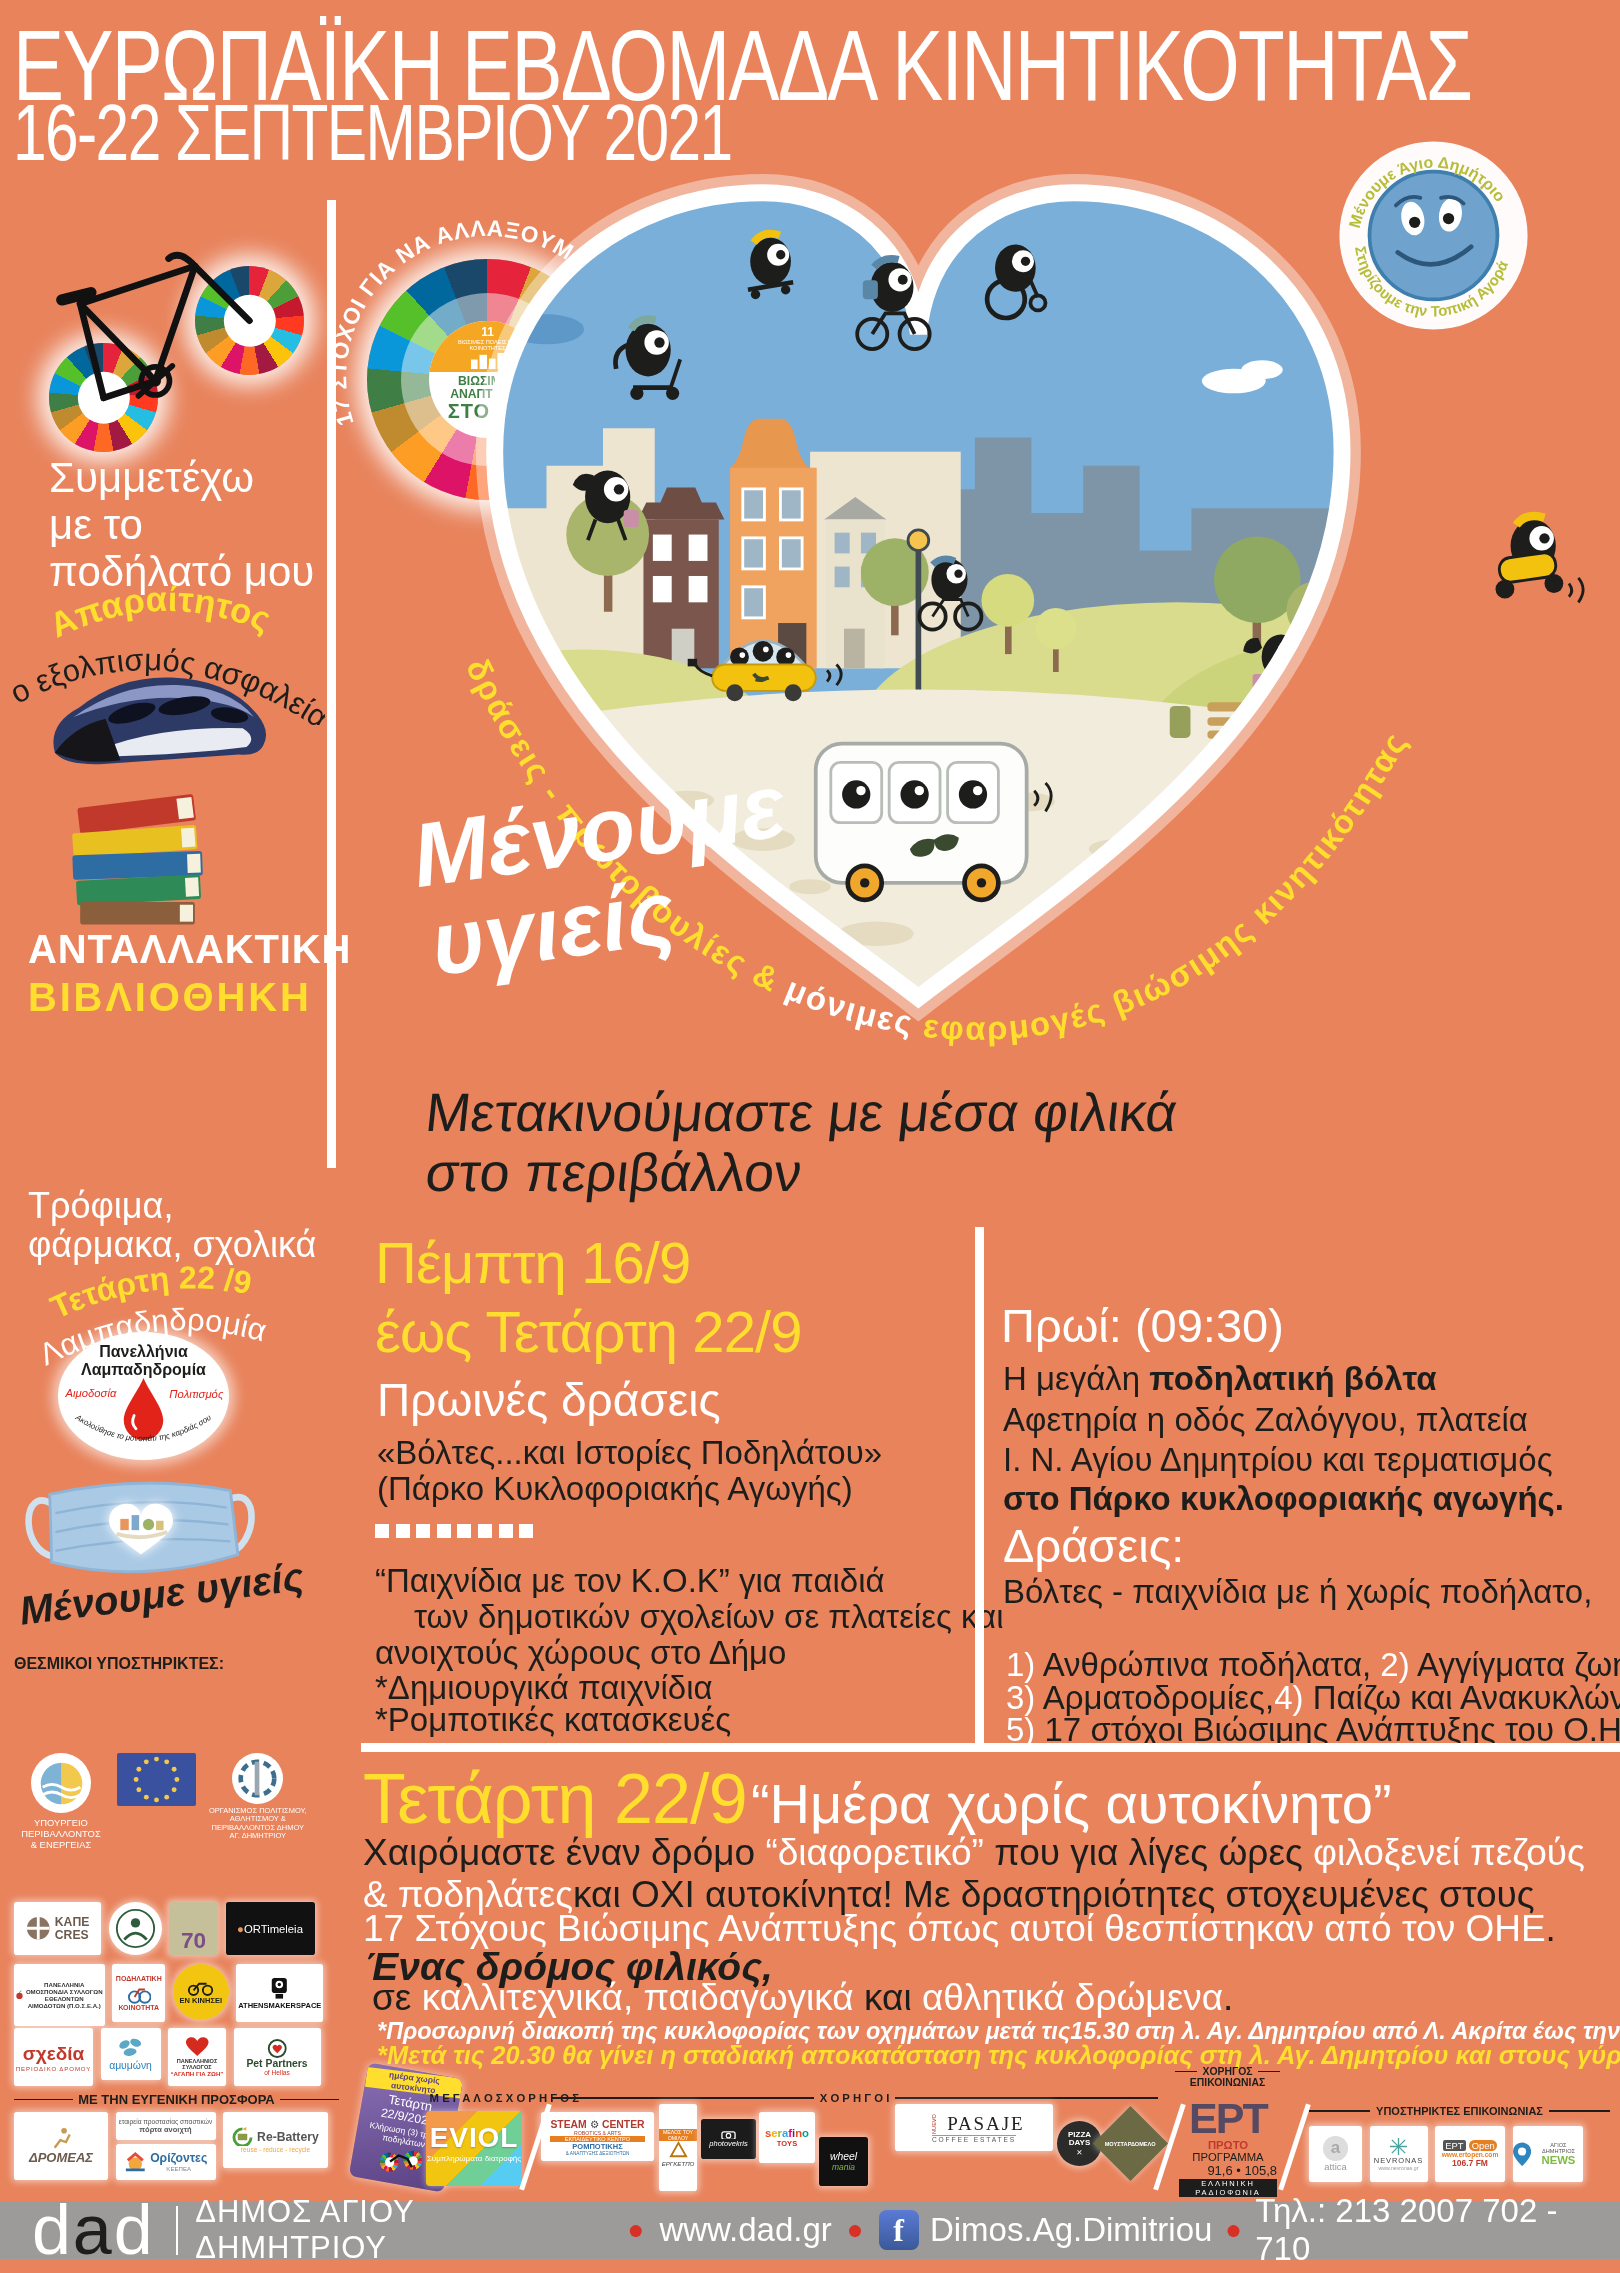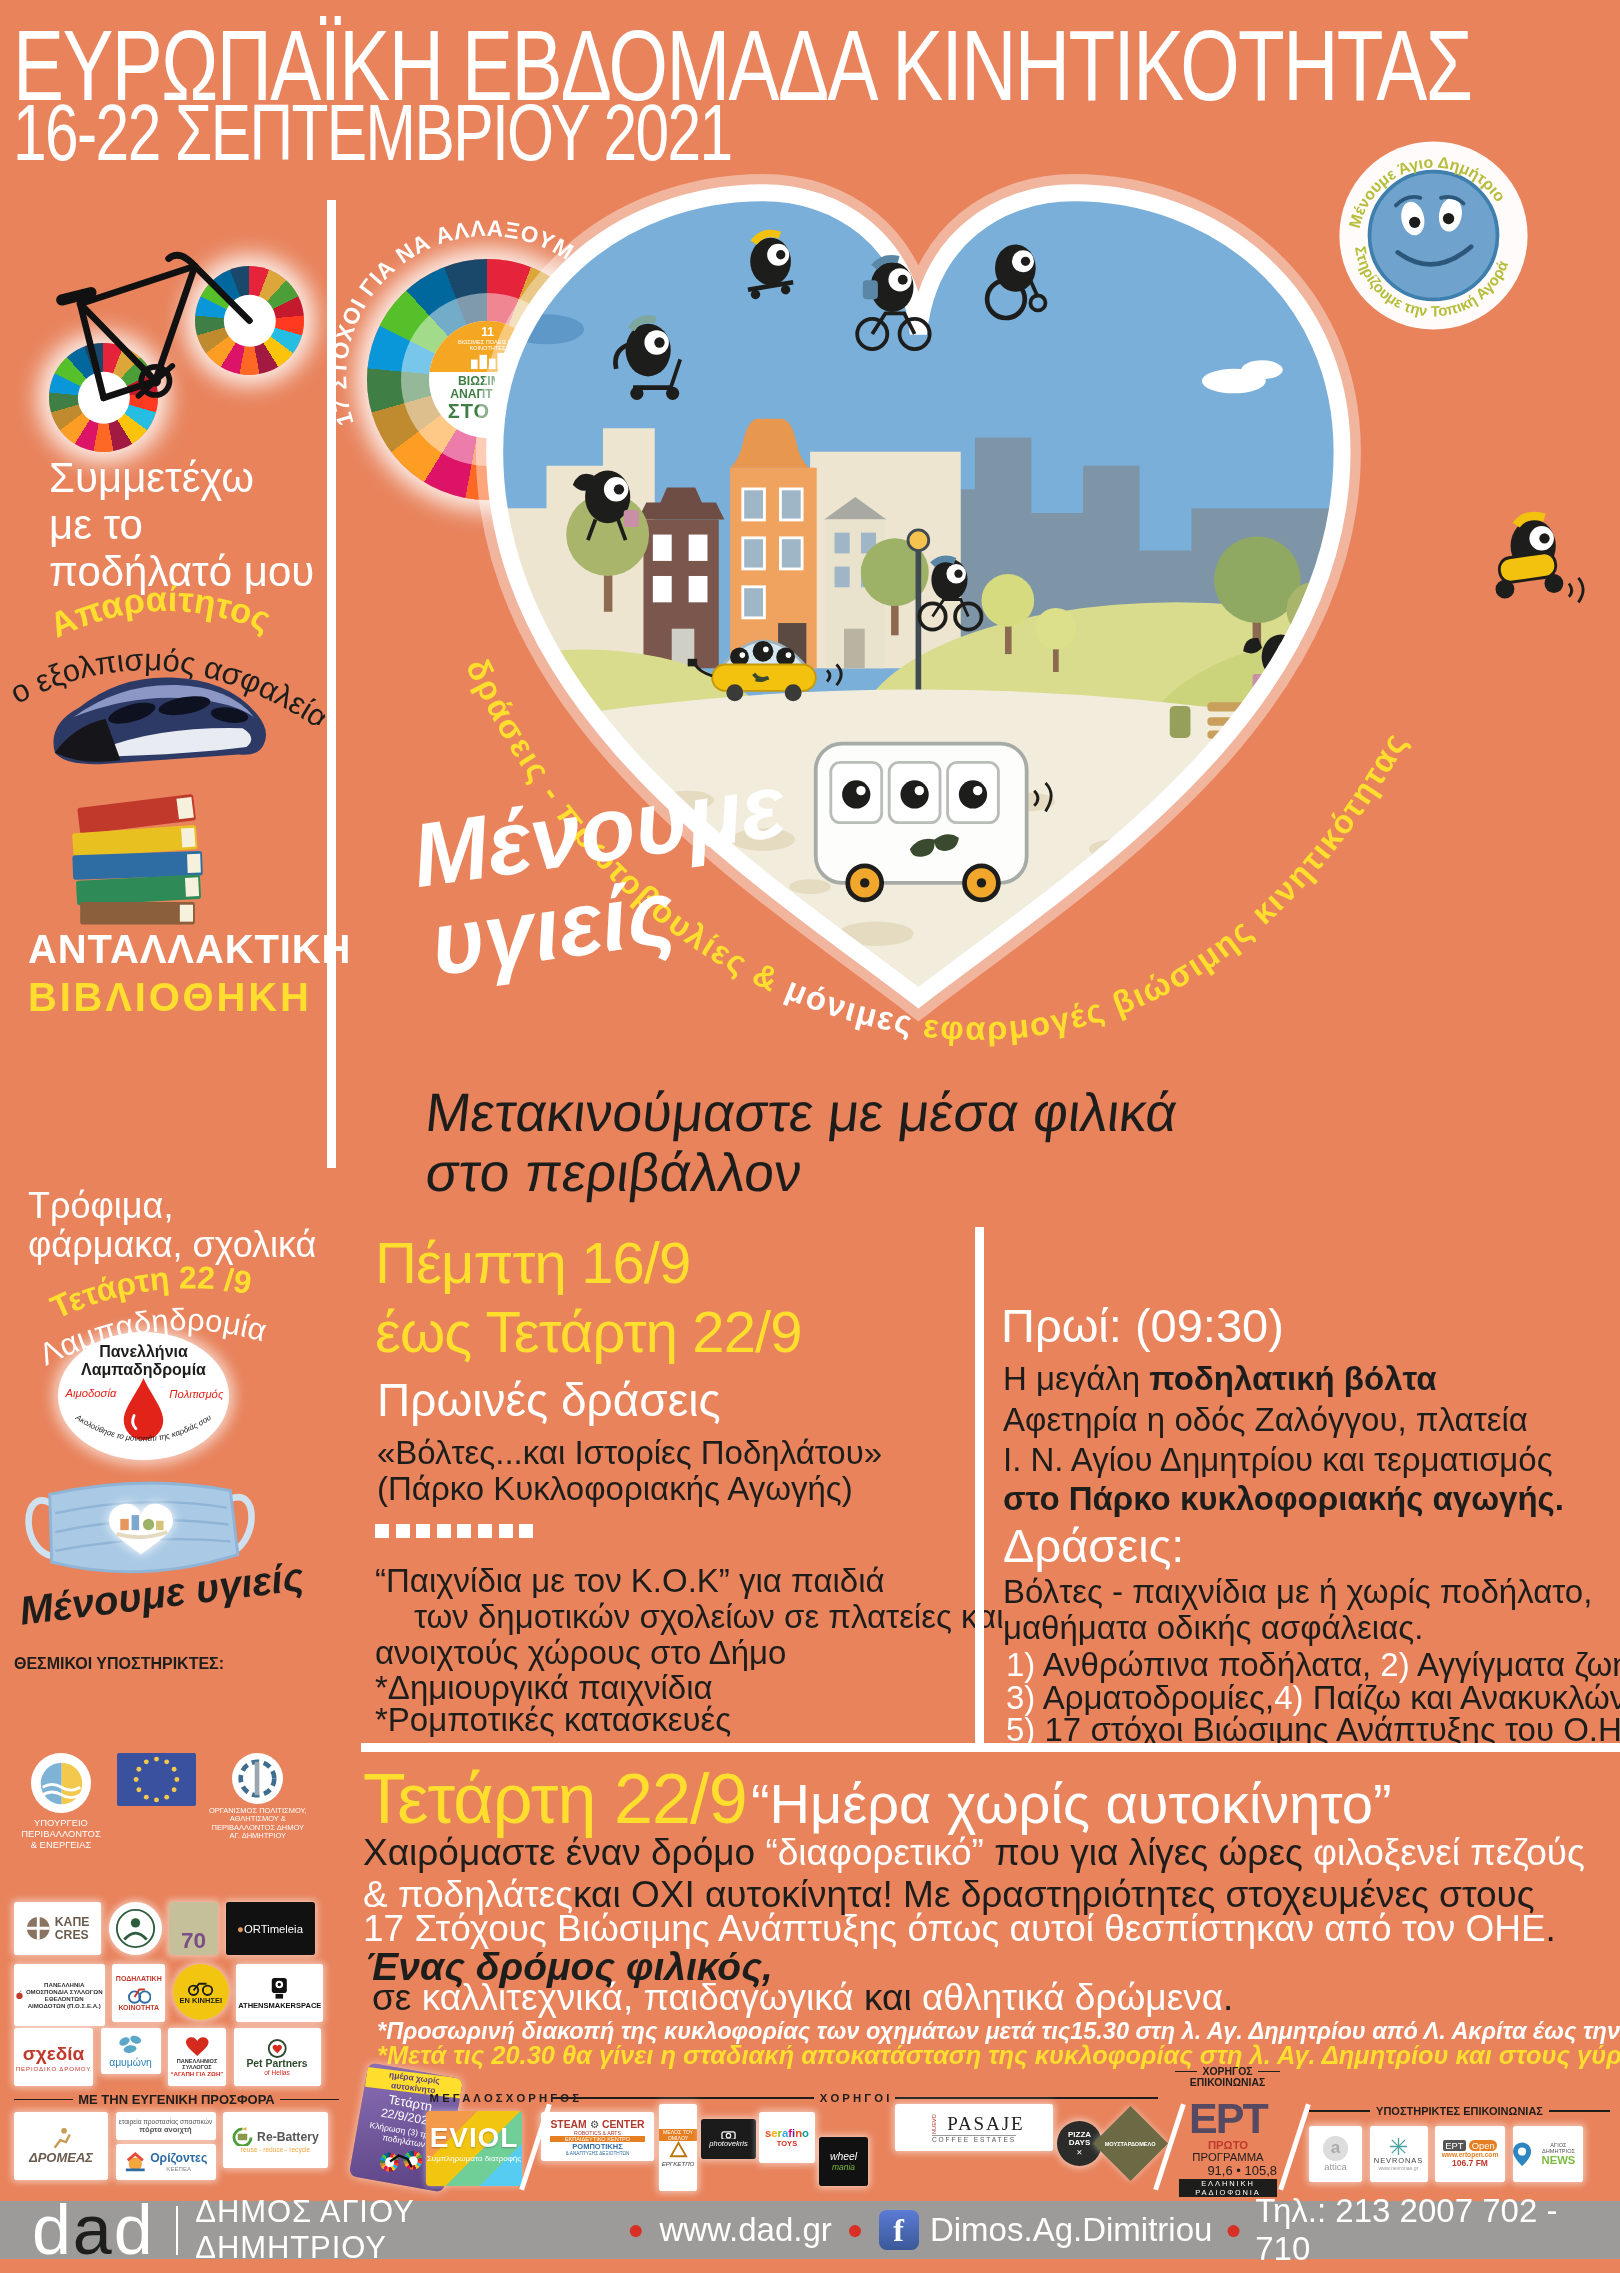--- a/index.html
+++ b/index.html
@@ -283,21 +283,21 @@
         </svg>
       <div style="font-size:7.5px;font-weight:bold;color:#111;">ATHENSMAKERSPACE</div>
     </div>
   </div>
 
   <div class="abs" style="left:14px;top:2028px;width:311px;height:60px;display:flex;gap:7.5px;">
     <div class="logobox" style="width:79px;height:58px;">
       <div style="font-size:19px;font-weight:bold;color:#C0392B;">σχεδία</div>
       <div style="font-size:6.1px;letter-spacing:0.9px;color:#C0392B;">ΠΕΡΙΟΔΙΚΟ ΔΡΟΜΟΥ</div>
     </div>
-    <div class="logobox" style="width:60px;height:46px;">
+    <div class="logobox" style="width:60px;height:52px;">
       <svg width="28" height="22.6" viewBox="0 0 30 24">
           <ellipse cx="8" cy="8" rx="6" ry="4" fill="#5BA7C7" transform="rotate(-30 8 8)"></ellipse>
           <ellipse cx="20" cy="6" rx="6" ry="4" fill="#5BA7C7" transform="rotate(20 20 6)"></ellipse>
           <ellipse cx="14" cy="16" rx="7" ry="4" fill="#5BA7C7" transform="rotate(-10 14 16)"></ellipse>
         </svg>
       <div style="font-size:10.4px;color:#2980B9;">αμυμώνη</div>
     </div>
     <div class="logobox" style="width:58px;height:58px;">
       <svg width="24.5" height="21" viewBox="0 0 26 22">
           <path d="M13,20 C8,15 1,10 1,5.5 C1,2 4,0 7,0 C10,0 12,2 13,4 C14,2 16,0 19,0 C22,0 25,2 25,5.5 C25,10 18,15 13,20Z" fill="#D42B1E"></path>
@@ -688,21 +688,20 @@
 
   <div class="abs wht" style="left:1001px;top:1298px;font-size:47px;">Πρωί: (09:30)</div>
   <div class="abs body36" style="left:1003px;top:1361px;">
     <span>Η μεγάλη </span><span style="font-weight:bold;">ποδηλατική βόλτα</span>
   </div>
   <div class="abs body36" style="left:1003px;top:1402px;">Αφετηρία η οδός Ζαλόγγου, πλατεία</div>
   <div class="abs body36" style="left:1003px;top:1442px;">Ι. Ν. Αγίου Δημητρίου και τερματισμός</div>
   <div class="abs body36" style="left:1003px;top:1481px;font-weight:bold;">στο Πάρκο κυκλοφοριακής αγωγής.</div>
   <div class="abs wht" style="left:1003px;top:1518px;font-size:47px;">Δράσεις:</div>
   <div class="abs body36" style="left:1003px;top:1574px;">Βόλτες - παιχνίδια με ή  χωρίς ποδήλατο,</div>
-  <div class="abs body36" style="left:1003px;top:1610px;">μαθήματα οδικής ασφάλειας.</div>
   <div class="abs body36" style="left:1006px;top:1647px;">
     <span class="wht">1)</span><span> Ανθρώπινα ποδήλατα, </span><span class="wht">2)</span><span> Αγγίγματα ζωής</span>
   </div>
   <div class="abs body36" style="left:1006px;top:1680px;">
     <span class="wht">3)</span><span> Αρματοδρομίες,</span><span class="wht">4)</span><span> Παίζω και Ανακυκλώνω</span>
   </div>
   <div class="abs body36" style="left:1006px;top:1712px;">
     <span class="wht">5)</span><span> 17 στόχοι Βιώσιμης Ανάπτυξης του Ο.Η.Ε.</span>
   </div>
 

